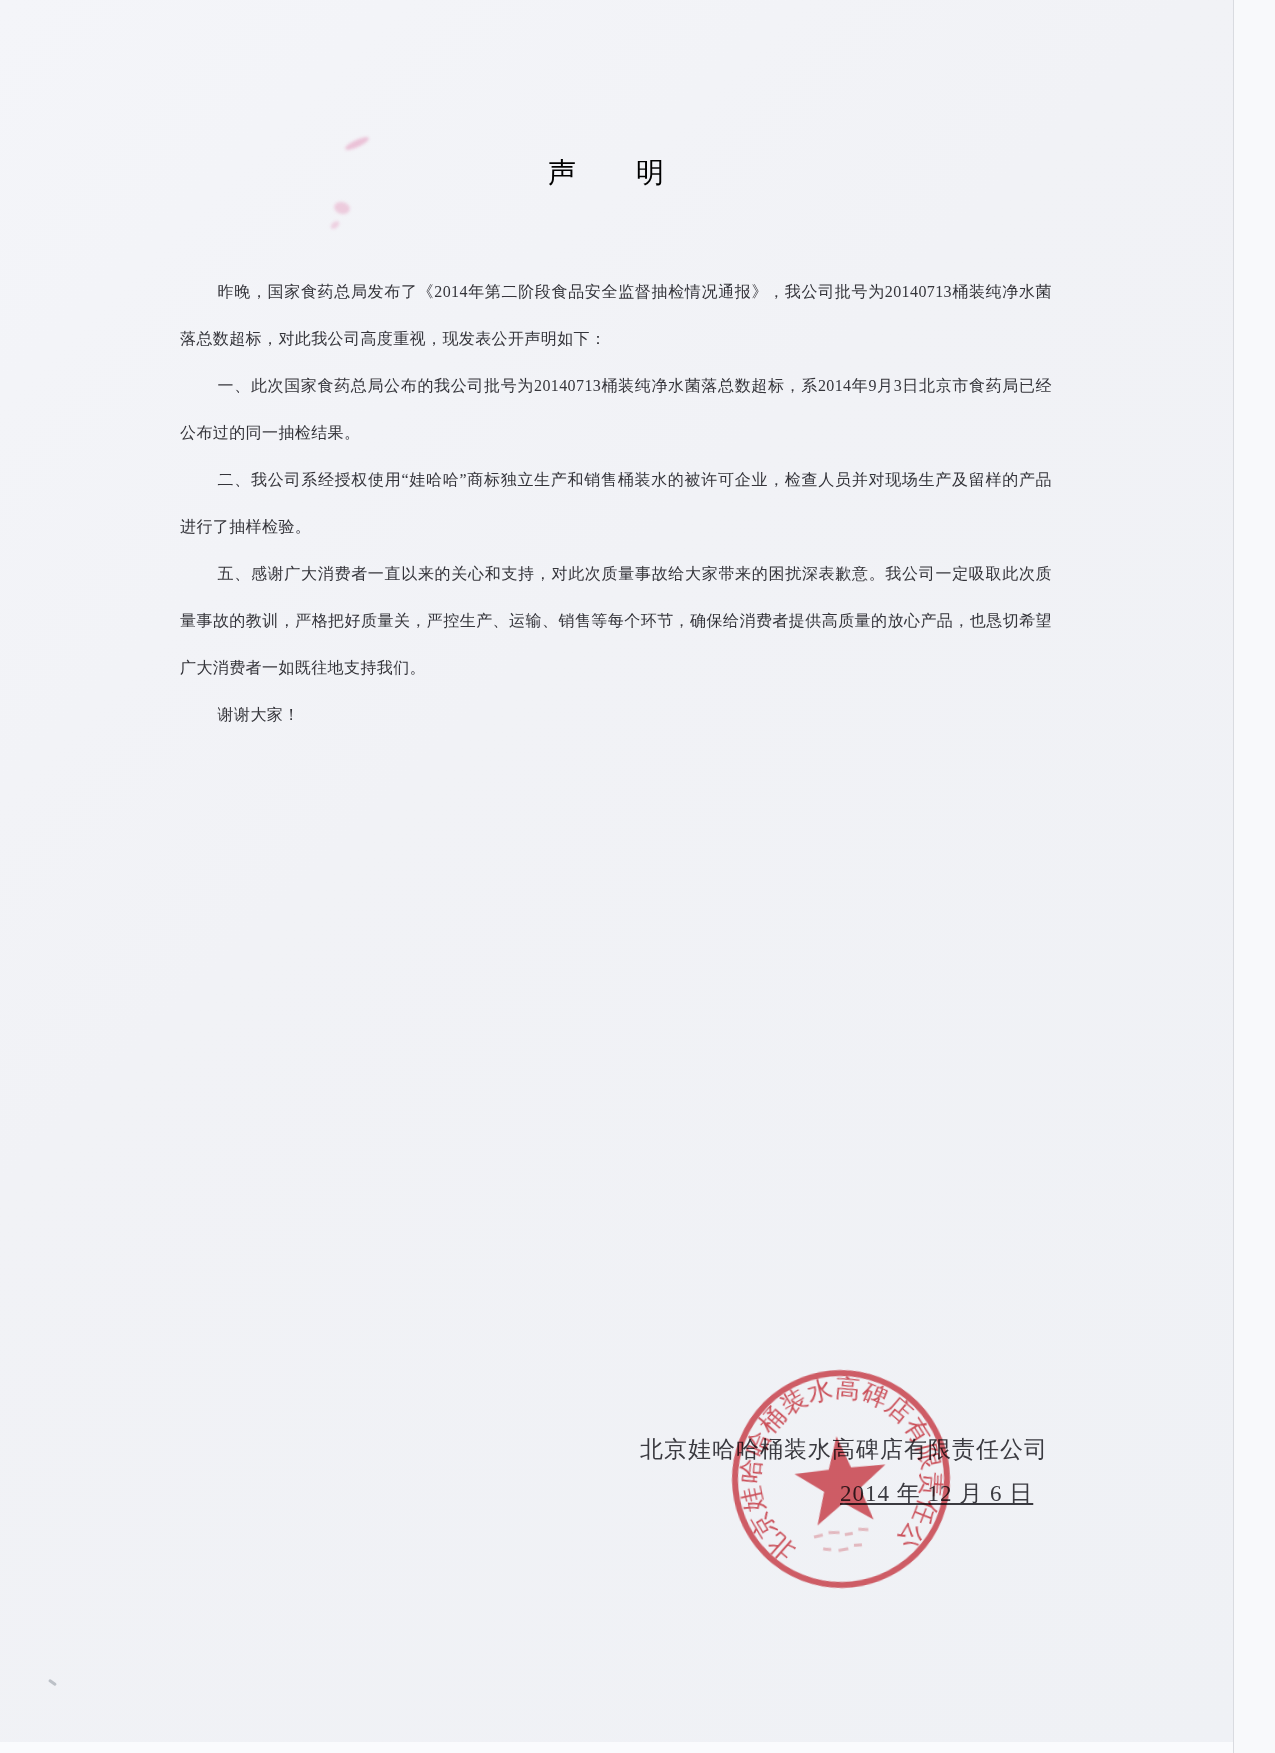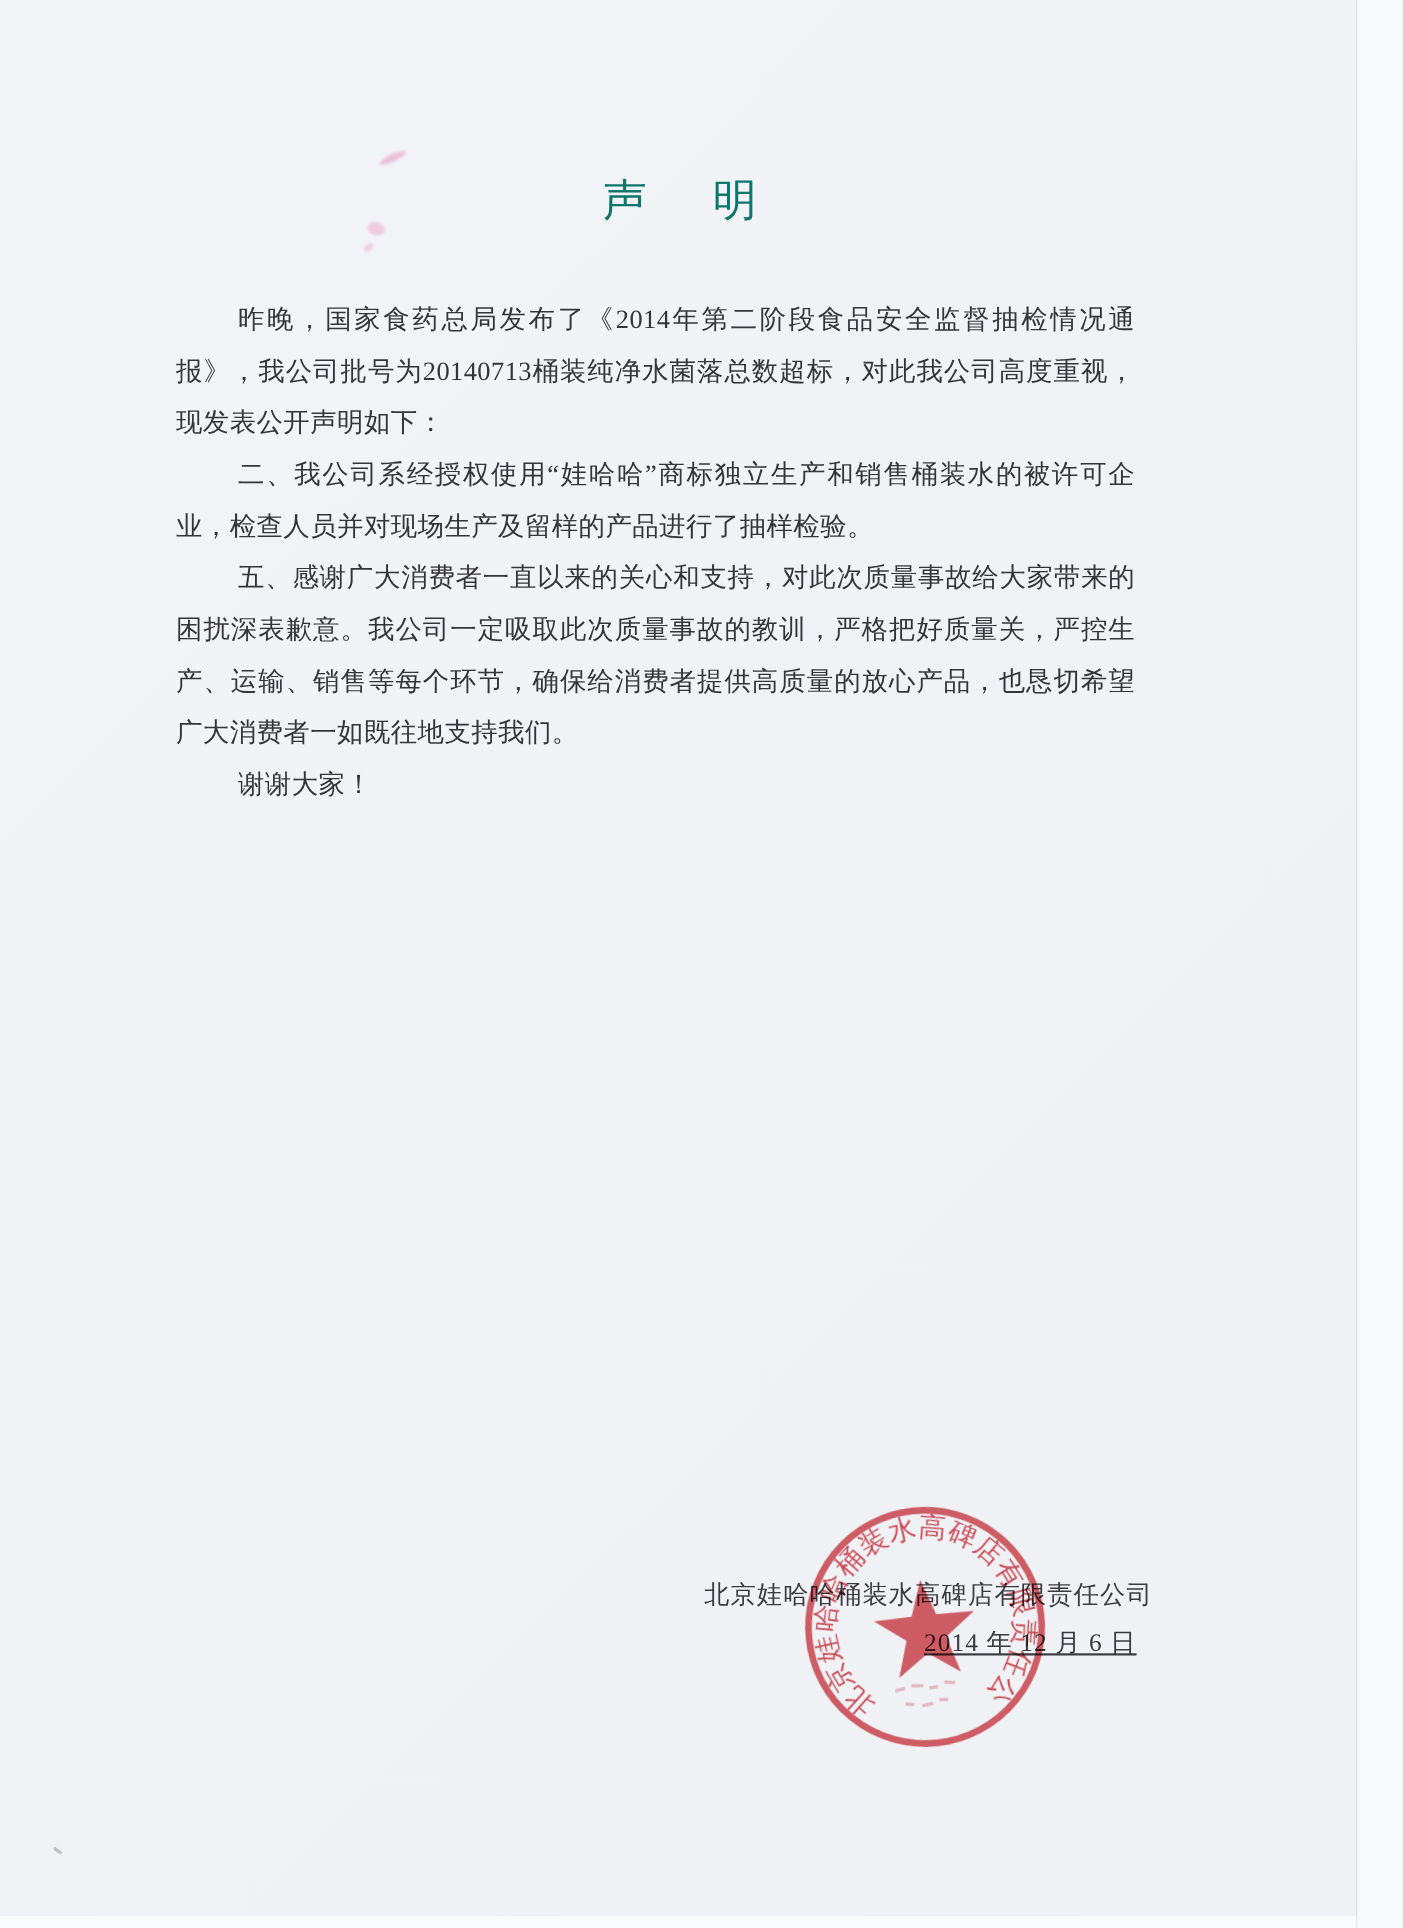--- a/index.html
+++ b/index.html
@@ -19,25 +19,25 @@
   .right-strip {
     position:absolute; left:1234px; top:0; width:41px; height:1753px;
     background:#f8f9fb;
   }
   .bottom-strip {
     position:absolute; left:0; top:1742px; width:1233px; height:11px;
     background:#fafbfd;
   }
   .doc-title {
     position:absolute; left:548px; top:154px;
-    font-size:40px; letter-spacing:60px; color:#0f766e; white-space:nowrap;
+    font-size:28px; letter-spacing:60px; color:#000000; white-space:nowrap;
   }
   .doc-body {
-    position:absolute; left:160px; top:268px; width:872px;
-    font-size:24px; line-height:47px; letter-spacing:0.4px;
+    position:absolute; left:180px; top:268px; width:872px;
+    font-size:16px; line-height:47px; letter-spacing:0.4px;
     color:#34343a;
     text-align:justify; text-justify:inter-ideograph;
   }
   .doc-body p { margin:0; text-indent:2.35em; }
   .closing { text-indent:2.35em; }
   .signature-company {
     position:absolute; left:640px; top:1434px;
     font-size:23px; letter-spacing:1px; color:#3a3a40; white-space:nowrap;
   }
   .signature-date {
@@ -69,20 +69,21 @@
 
 <div class="stain stain-1"></div>
 <div class="stain stain-2"></div>
 <div class="stain stain-3"></div>
 <div class="dust-speck"></div>
 
 <div class="doc-title">声明</div>
 
 <div class="doc-body">
   <p>昨晚，国家食药总局发布了《2014年第二阶段食品安全监督抽检情况通报》，我公司批号为20140713桶装纯净水菌落总数超标，对此我公司高度重视，现发表公开声明如下：</p>
+  <p>一、此次国家食药总局公布的我公司批号为20140713桶装纯净水菌落总数超标，系2014年9月3日北京市食药局已经公布过的同一抽检结果。</p>
   <p>二、我公司系经授权使用“娃哈哈”商标独立生产和销售桶装水的被许可企业，检查人员并对现场生产及留样的产品进行了抽样检验。</p>
   <p>五、感谢广大消费者一直以来的关心和支持，对此次质量事故给大家带来的困扰深表歉意。我公司一定吸取此次质量事故的教训，严格把好质量关，严控生产、运输、销售等每个环节，确保给消费者提供高质量的放心产品，也恳切希望广大消费者一如既往地支持我们。</p>
   <p class="closing">谢谢大家！</p>
 </div>
 
 <div class="signature-company">北京娃哈哈桶装水高碑店有限责任公司</div>
 <div class="signature-date">2014 年 12 月 6 日</div>
 
 <div class="seal">
   <svg width="230" height="230" viewBox="0 0 230 230">

